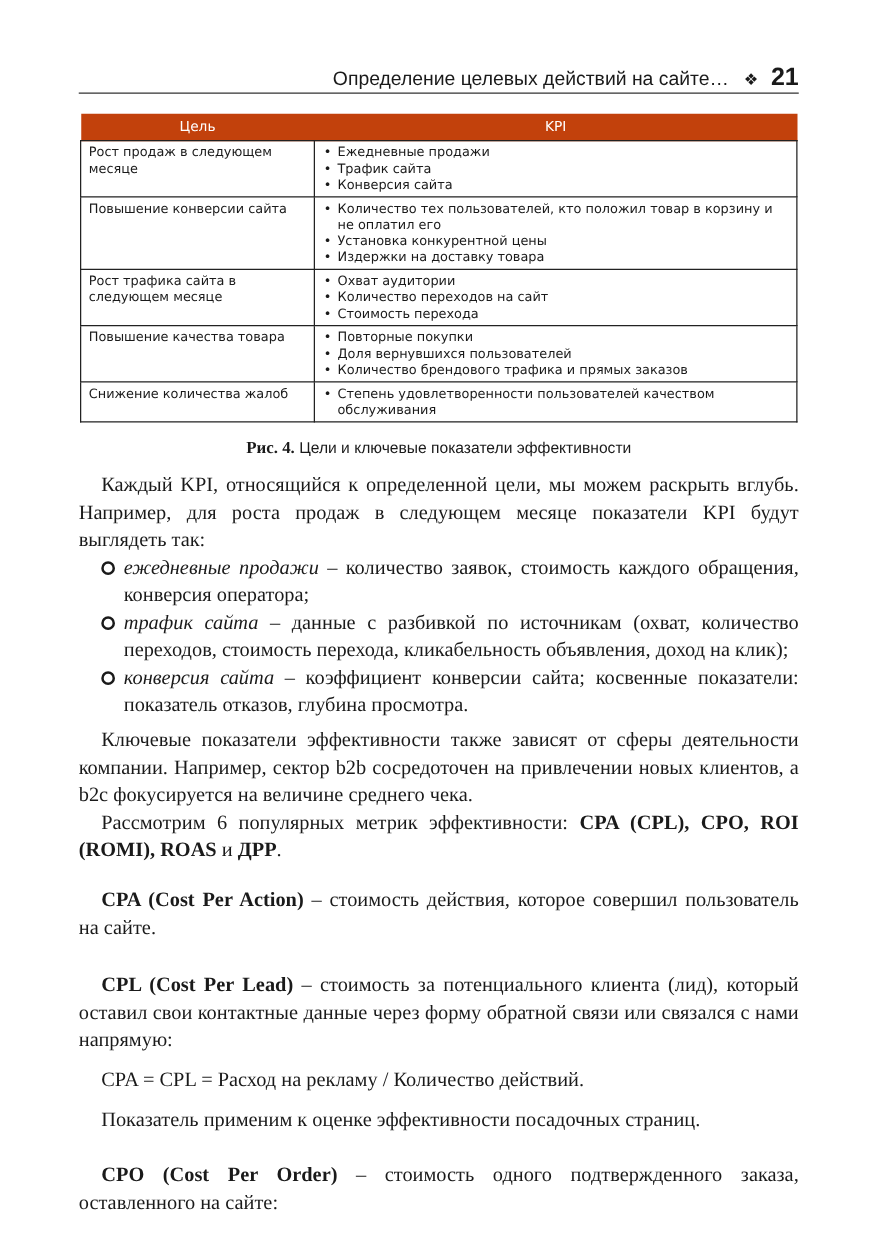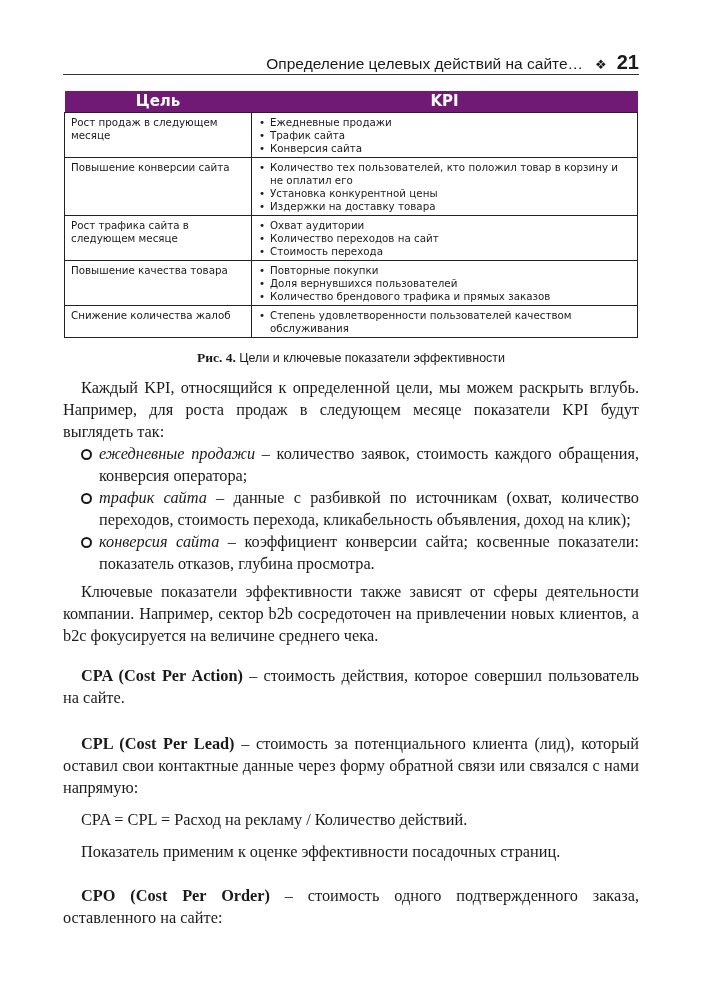--- a/index.html
+++ b/index.html
@@ -14,22 +14,22 @@
   }
   .running-head .ornament { display: inline-block; margin: 0 10px 0 12px; font-size: 13px; }
   .running-head .pagenum { font-weight: bold; font-size: 20px; }
 
   table.kpi {
     position: absolute; top: 91px; left: 1px; width: 574px;
     border-collapse: collapse;
     font-family: "DejaVu Sans", sans-serif; font-size: 10.3px; line-height: 13px;
   }
   table.kpi th {
-    background: #701a75; color: #fff; font-weight: bold; height: 21px;
-    padding: 0; text-align: center; font-size: 15px;
+    background: #c2410c; color: #fff; font-weight: normal; height: 21px;
+    padding: 0; text-align: center; font-size: 11px;
   }
   table.kpi td { border: 1px solid #222; vertical-align: top; padding: 3px 6px 2px 6px; }
   table.kpi td.goal { width: 174px; }
   table.kpi ul { margin: 0; padding: 0; list-style: none; }
   table.kpi li { position: relative; padding-left: 12px; }
   table.kpi li::before { content: "•"; position: absolute; left: 1px; top: 0; }
 
   .caption {
     position: absolute; top: 350px; left: 0; width: 576px; text-align: center;
     font-family: "Liberation Sans", sans-serif; font-size: 12.5px;
@@ -126,20 +126,21 @@
 
   <div class="body-text" style="top:377px;">
     <p>Каждый KPI, относящийся к определенной цели, мы можем раскрыть вглубь. Например, для роста продаж в следующем месяце показатели KPI будут выглядеть так:</p>
     <ul class="circ">
       <li><span class="bullet"></span><i>ежедневные продажи</i><span> – количество заявок, стоимость каждого обращения, конверсия оператора;</span></li>
       <li><span class="bullet"></span><i>трафик сайта</i><span> – данные с разбивкой по источникам (охват, количество переходов, стоимость перехода, кликабельность объявления, доход на клик);</span></li>
       <li><span class="bullet"></span><i>конверсия сайта</i><span> – коэффициент конверсии сайта; косвенные показатели: показатель отказов, глубина просмотра.</span></li>
     </ul>
     <div class="gap-sm"></div>
     <p>Ключевые показатели эффективности также зависят от сферы деятельности компании. Например, сектор b2b сосредоточен на привлечении новых клиентов, а b2c фокусируется на величине среднего чека.</p>
+    <p><span>Рассмотрим 6 популярных метрик эффективности: </span><b>CPA (CPL), CPO, ROI (ROMI), ROAS</b><span> и </span><b>ДРР</b><span>.</span></p>
     <div class="gap" style="height:18px;"></div>
     <p><b>CPA (Cost Per Action)</b><span> – стоимость действия, которое совершил пользователь на сайте.</span></p>
     <div class="gap-sm"></div>
     <div class="gap" style="height:18px;"></div>
     <p><b>CPL (Cost Per Lead)</b><span> – стоимость за потенциального клиента (лид), который оставил свои контактные данные через форму обратной связи или связался с нами напрямую:</span></p>
     <div class="gap-sm" style="height:10px;"></div>
     <p class="formula">CPA = CPL = Расход на рекламу / Количество действий.</p>
     <div class="gap-sm" style="height:10px;"></div>
     <p>Показатель применим к оценке эффективности посадочных страниц.</p>
     <div class="gap" style="height:22px;"></div>

